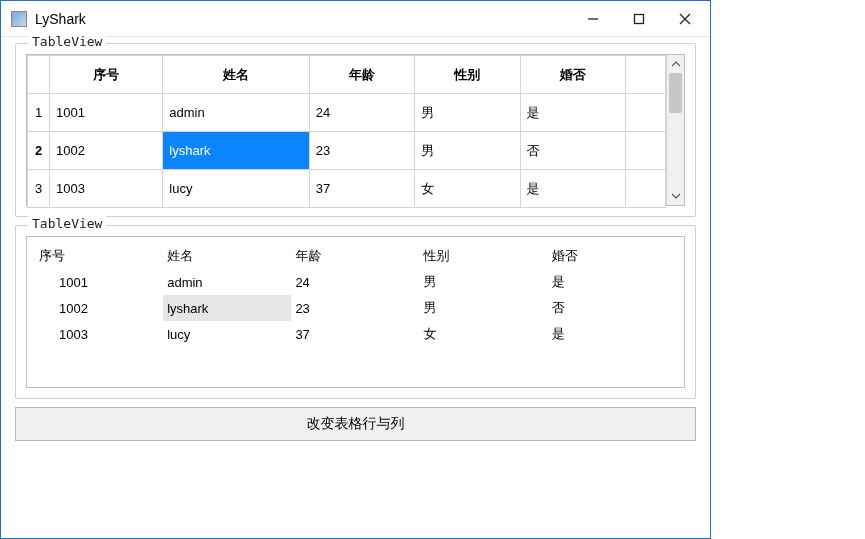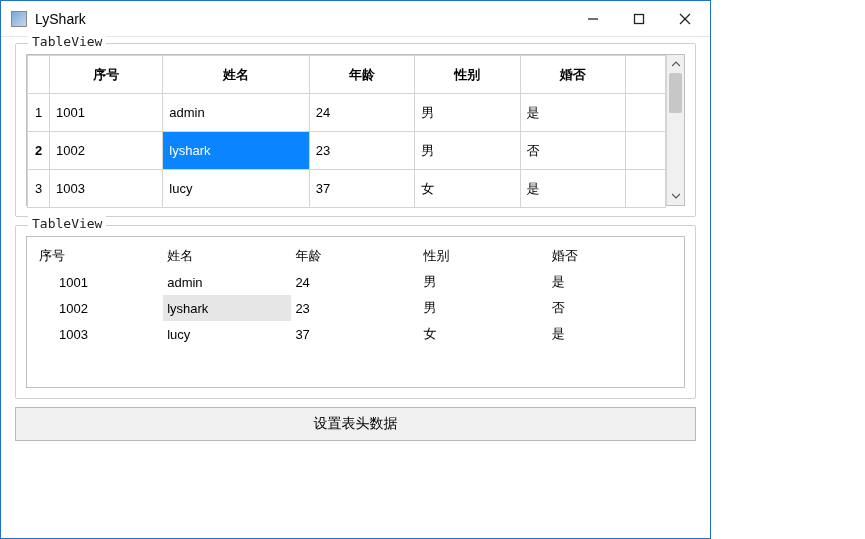--- a/index.html
+++ b/index.html
@@ -297,17 +297,17 @@
               <td>37</td>
               <td>女</td>
               <td>是</td>
             </tr>
           </tbody>
         </table>
       </div>
     </fieldset>
 
     <div class="button-row">
-      <button class="big-btn">设置表头数据</button>
+      <button class="big-btn">改变表格行与列</button>
     </div>
 
   </div>
 </div>
 
 </body></html>

